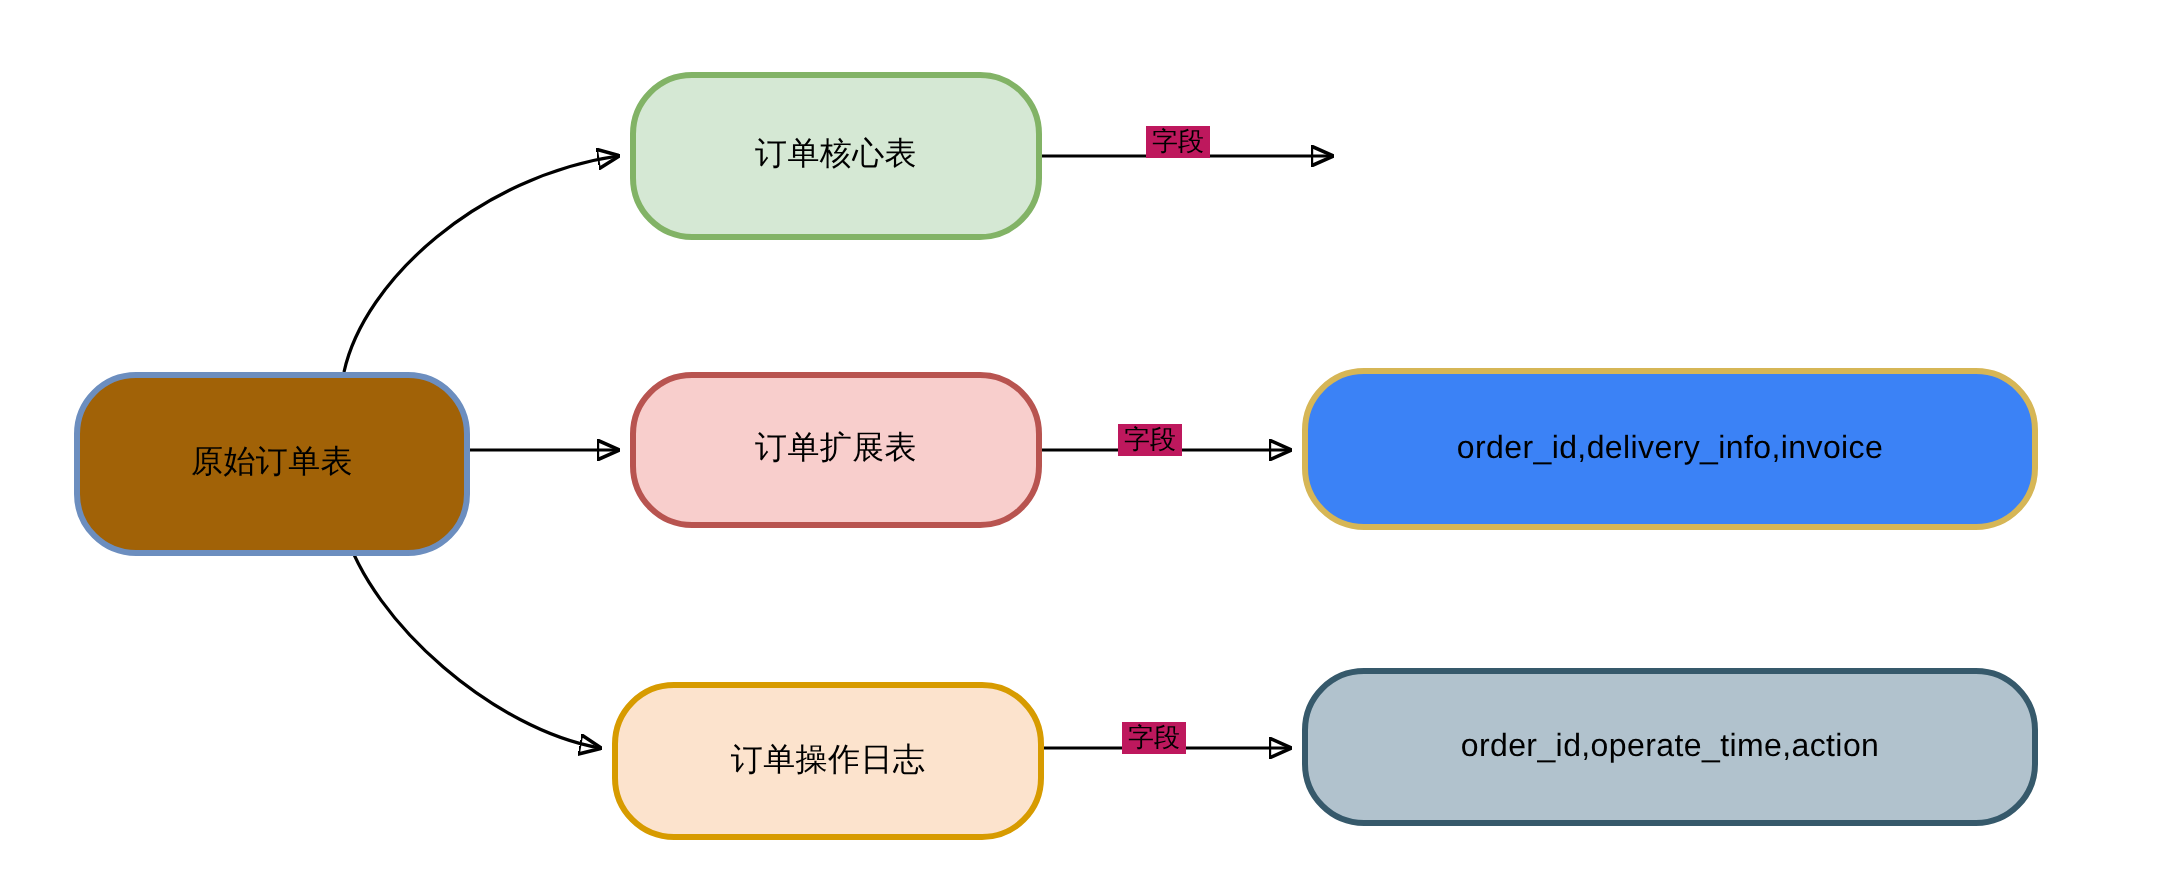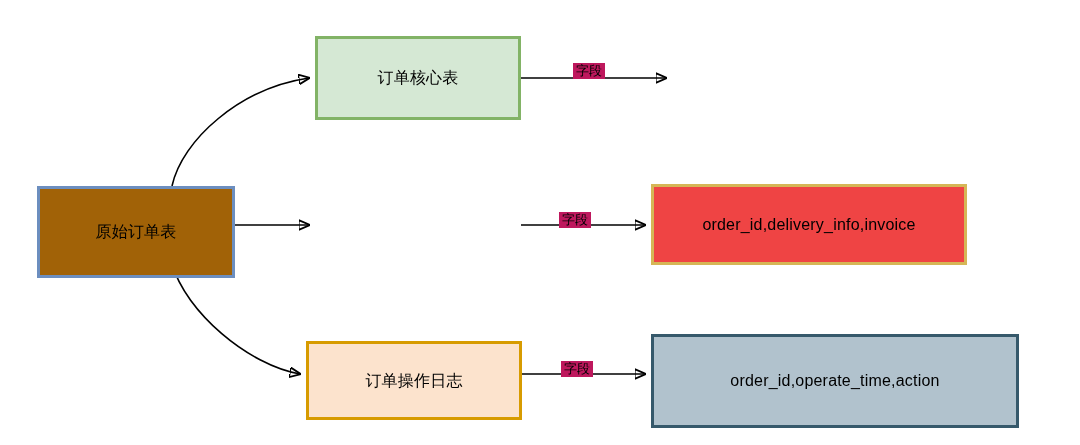--- a/index.html
+++ b/index.html
@@ -24,20 +24,21 @@
     align-items: center;
     justify-content: center;
     text-align: center;
     border-style: solid;
     border-width: 3px;
     font-size: 16px;
     line-height: 1.2;
     color: #000000;
     padding: 2px 16px;
     letter-spacing: 0.2px;
+    border-radius: 31px;
   }
   .node-label {
     display: block;
     white-space: nowrap;
   }
   
   #node-source {
     left: 37px;  top: 186px;  width: 198px; height: 92px;
     background: #a16207;
     border-color: #6c8ebf;
@@ -58,26 +59,26 @@
     background: #fce3cd;
     border-color: #d79b00;
   }
   
   #node-core-fields {
     left: 672px; top: 36px;  width: 347px; height: 83px;
     background: #e1d5e7;
     border-color: #9673a6;
   }
   #node-ext-fields {
-    left: 651px; top: 184px; width: 316px; height: 81px;
-    background: #ef4444;
+    left: 651px; top: 184px; width: 368px; height: 81px;
+    background: #3b82f6;
     border-color: #d6b656;
   }
   #node-log-fields {
-    left: 651px; top: 334px; width: 368px; height: 94px;
+    left: 651px; top: 334px; width: 368px; height: 79px;
     background: #b1c2cd;
     border-color: #36596b;
     justify-content: center;
   }
   
   .edge-label {
     position: absolute;
     background: #be185d;
     font-size: 13px;
     color: #000000;
@@ -128,20 +129,23 @@
   </svg>
 
   <div class="node" id="node-source">
     <span class="node-label">原始订单表</span>
   </div>
 
   <div class="node" id="node-core">
     <span class="node-label">订单核心表</span>
   </div>
 
+  <div class="node" id="node-ext">
+    <span class="node-label">订单扩展表</span>
+  </div>
 
   <div class="node" id="node-log">
     <span class="node-label">订单操作日志</span>
   </div>
 
 
   <div class="node" id="node-ext-fields">
     <span class="node-label">order_id,delivery_info,invoice</span>
   </div>
 

